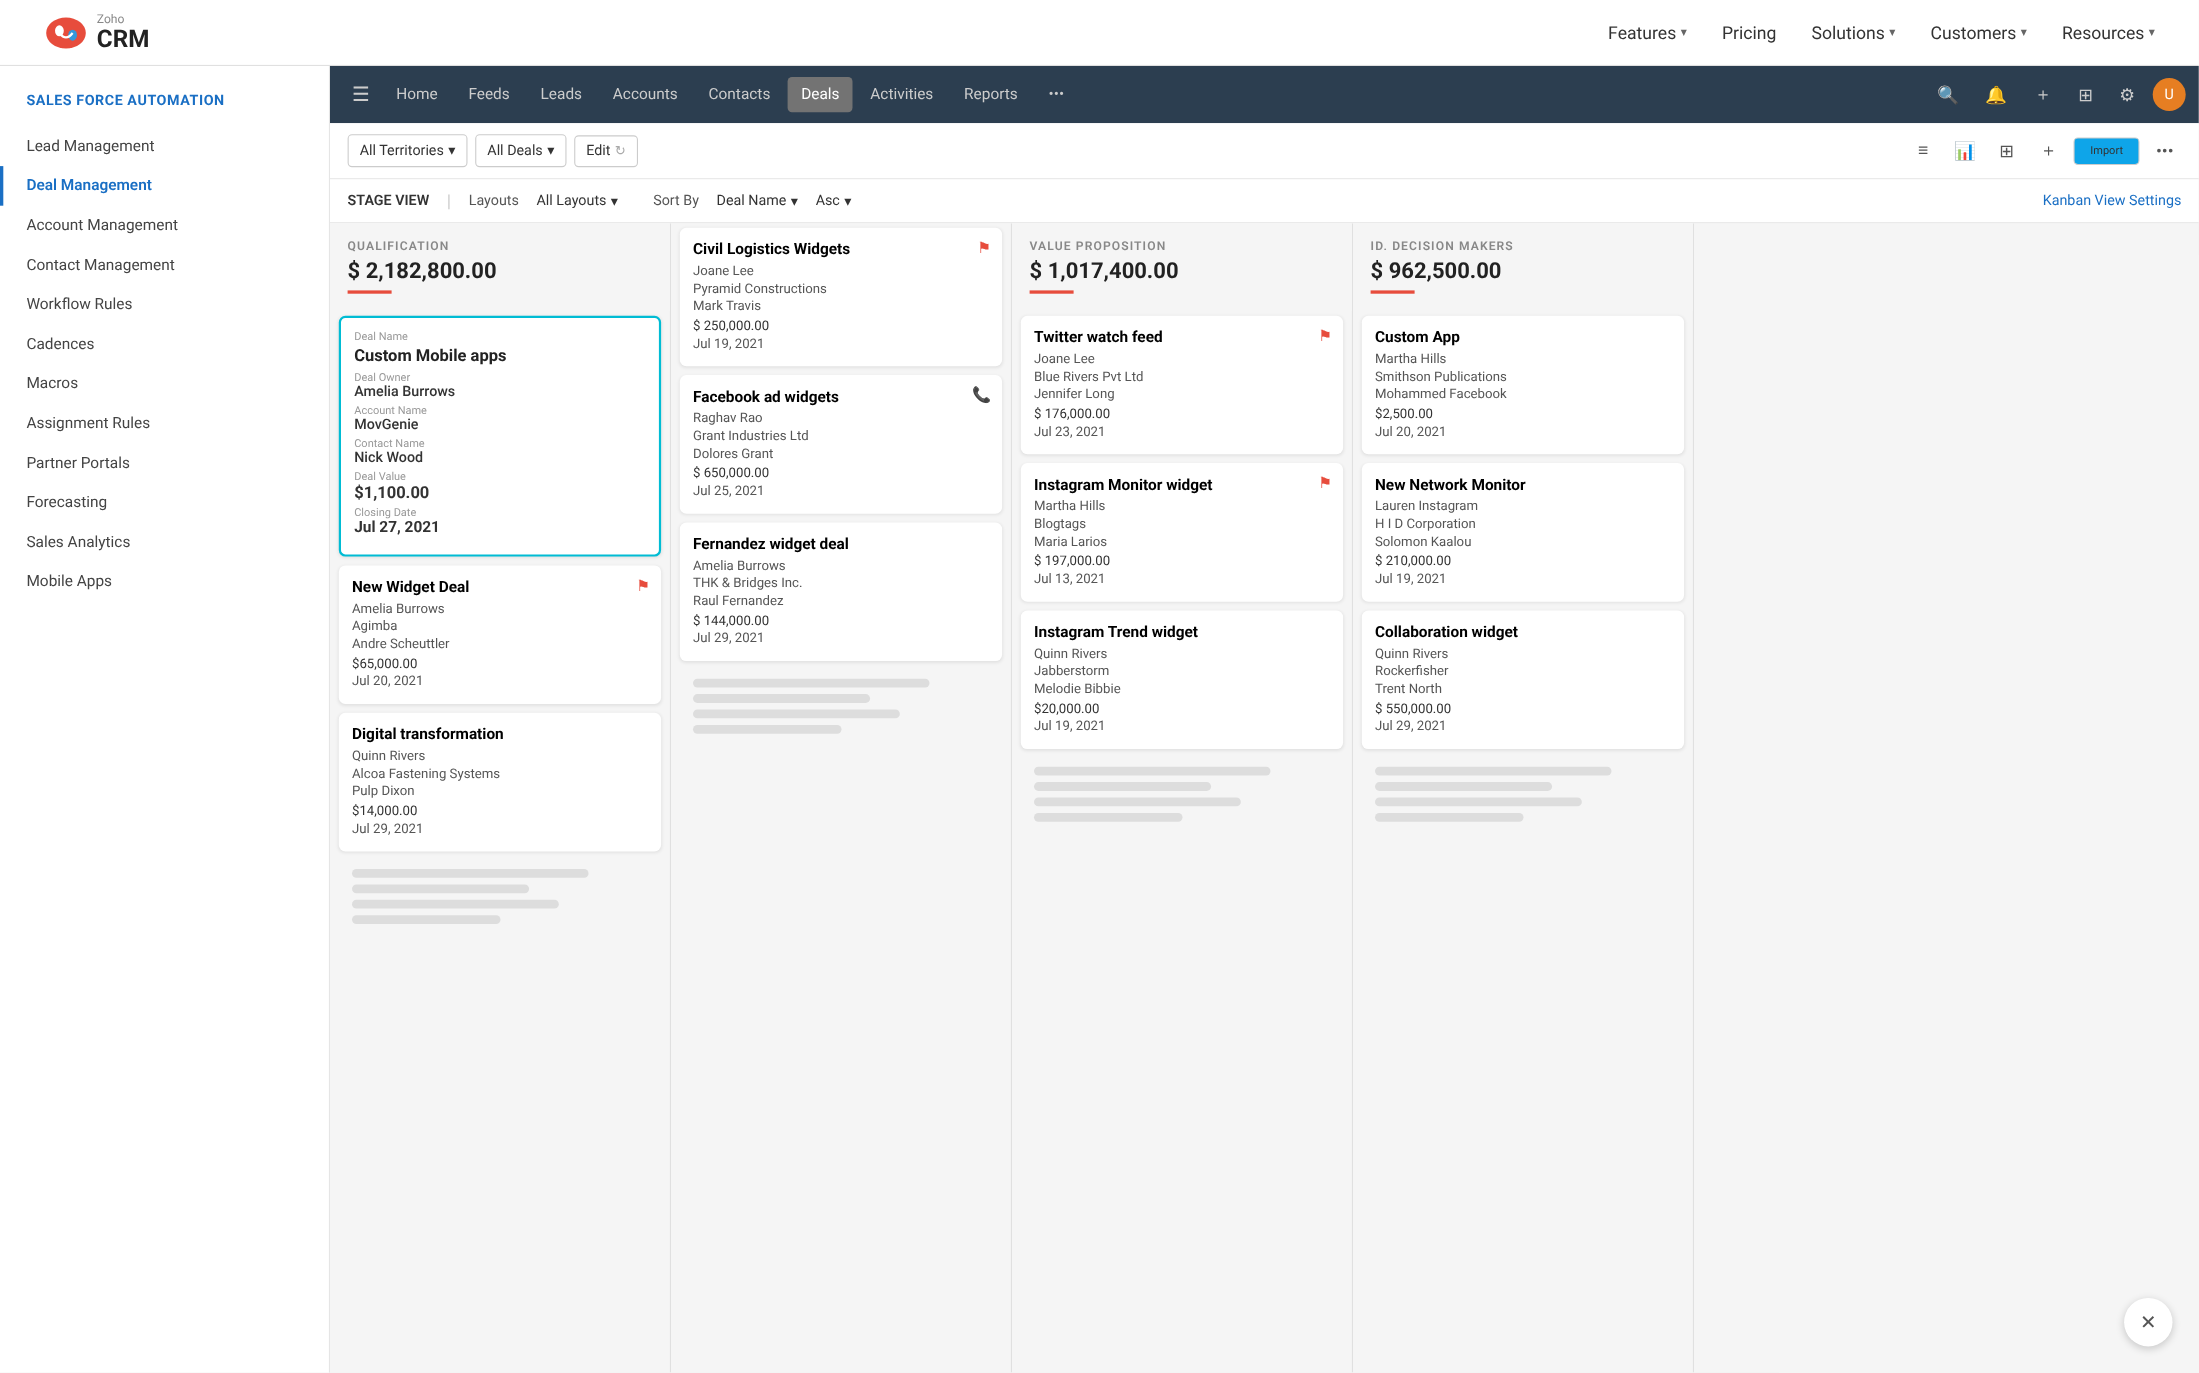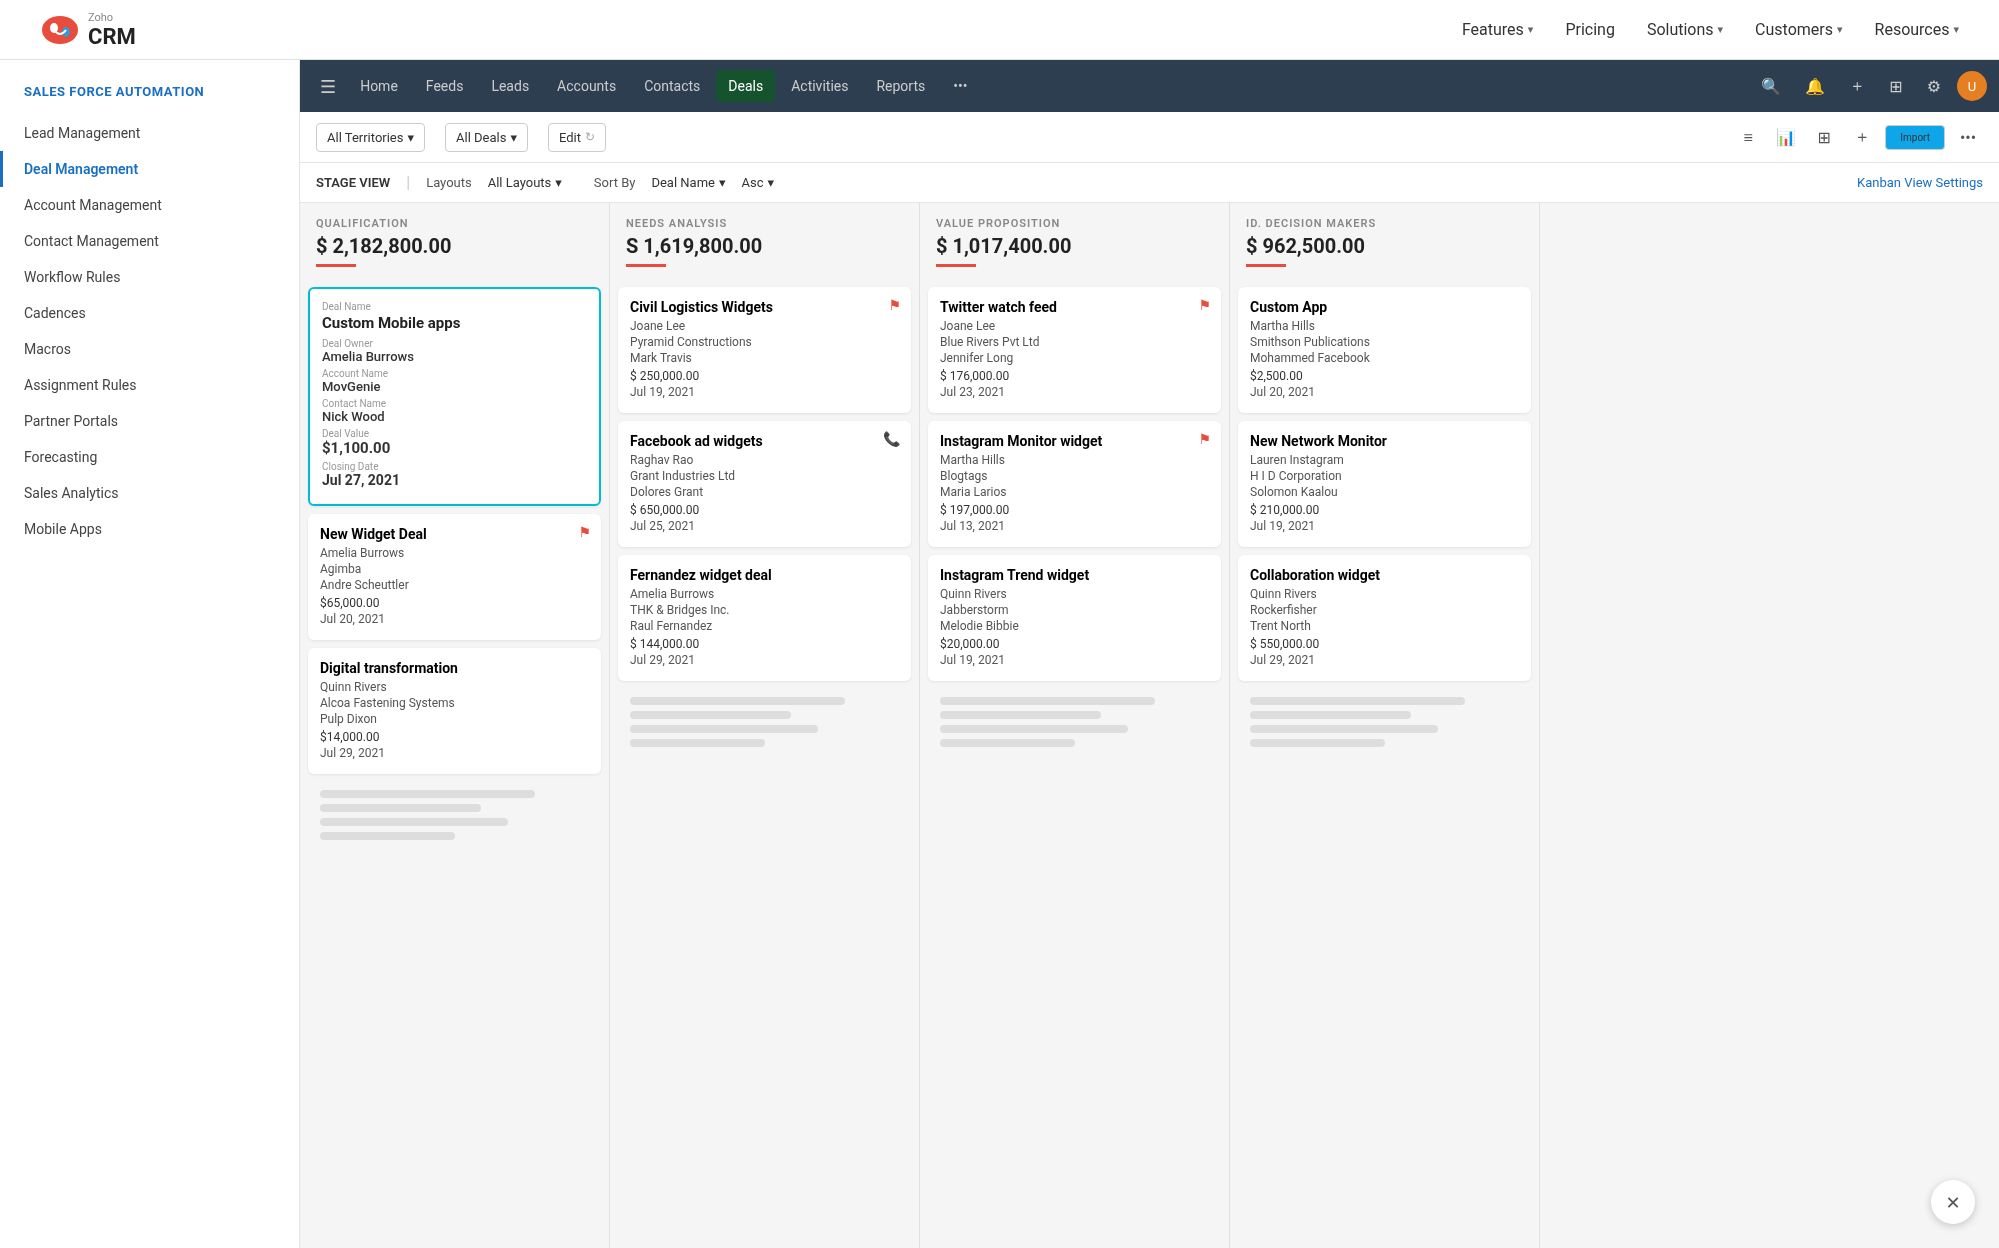--- a/index.html
+++ b/index.html
@@ -102,21 +102,21 @@
       cursor: pointer;
     }
     .crm-nav-item {
       color: #ccc;
       font-size: 14px;
       padding: 8px 12px;
       cursor: pointer;
       border-radius: 4px;
     }
     .crm-nav-item.active {
-      background: #14532d;
+      background: #737373;
       color: #fff;
     }
     .crm-nav-spacer { flex: 1; }
     .crm-topbar-icons {
       display: flex;
       align-items: center;
       gap: 8px;
     }
     .crm-topbar-icon {
       color: #ccc;
@@ -137,21 +137,21 @@
       cursor: pointer;
     }
 
     
     .filter-bar {
       background: #fff;
       display: flex;
       align-items: center;
       padding: 10px 16px;
       border-bottom: 1px solid #e5e5e5;
-      gap: 20px;
+      gap: 7px;
       flex-shrink: 0;
     }
     .filter-select {
       display: flex;
       align-items: center;
       gap: 4px;
       border: 1px solid #ccc;
       border-radius: 4px;
       padding: 6px 10px;
       font-size: 13px;
@@ -578,25 +578,20 @@
       </div>
             <div class="placeholder-lines">
               <div class="placeholder-line" style="width: 80%;"></div>
               <div class="placeholder-line" style="width: 60%;"></div>
               <div class="placeholder-line" style="width: 70%;"></div>
               <div class="placeholder-line" style="width: 50%;"></div>
             </div>
           </div>
         </div>
         <div class="kanban-column">
-          <div class="kanban-col-header">
-            <div class="kanban-col-stage">NEEDS ANALYSIS</div>
-            <div class="kanban-col-amount">S 1,619,800.00</div>
-            <div class="kanban-col-bar"></div>
-          </div>
           <div class="kanban-cards">
             <div class="simple-card">
         <span class="kanban-card-flag">⚑</span>
         <div class="simple-card-title">Civil Logistics Widgets</div>
         <div class="simple-card-line">Joane Lee</div>
         <div class="simple-card-line">Pyramid Constructions</div>
         <div class="simple-card-line">Mark Travis</div>
         <div class="simple-card-amount">$ 250,000.00</div>
         <div class="simple-card-line">Jul 19, 2021</div>
       </div>

